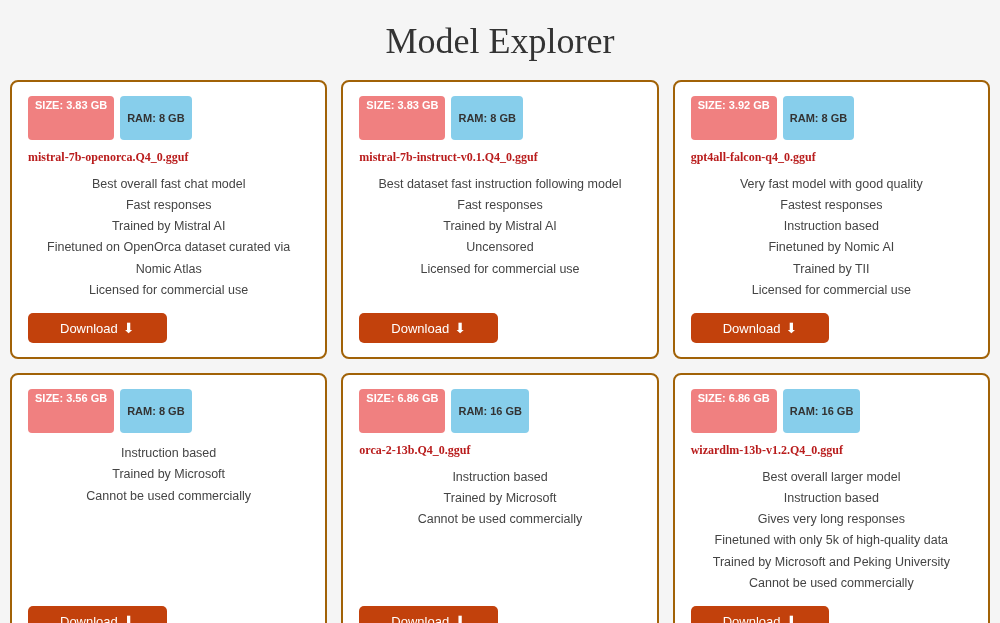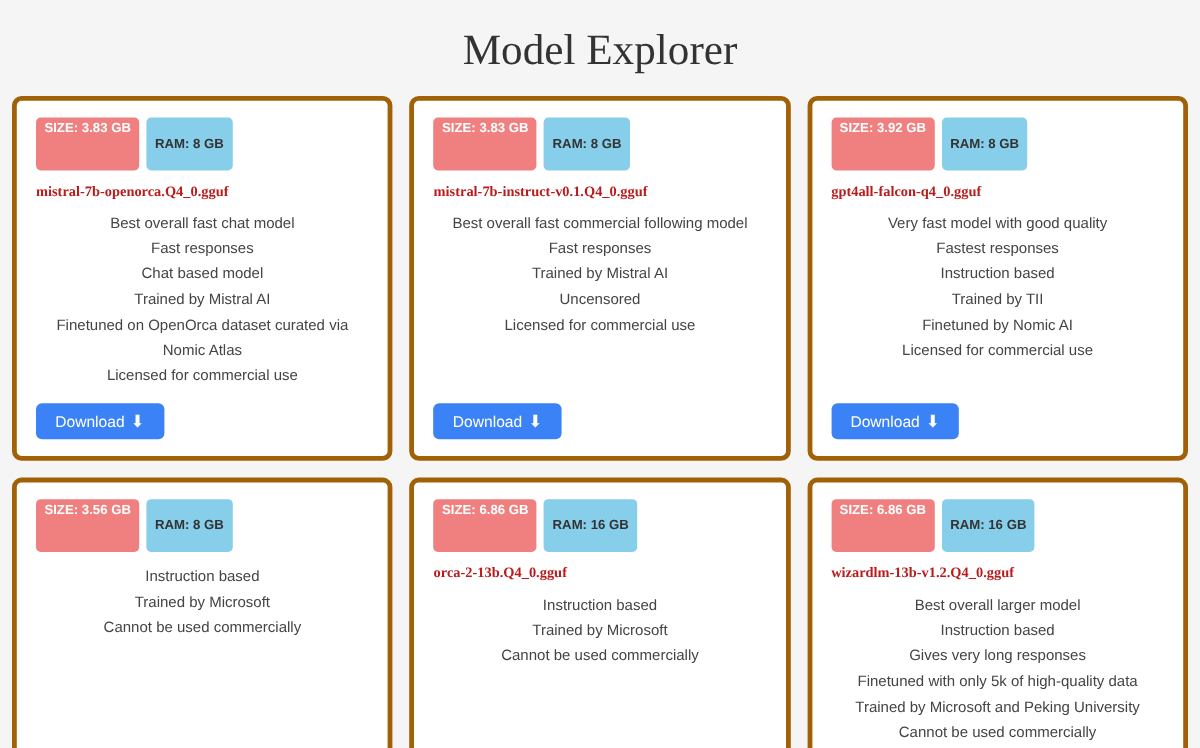--- a/index.html
+++ b/index.html
@@ -20,21 +20,21 @@
     .grid {
       display: grid;
       grid-template-columns: repeat(3, 1fr);
       gap: 14px;
       max-width: 980px;
       margin: 0 auto;
     }
     .card {
       background: #fff;
       border-radius: 8px;
-      border: 4px solid #a16207;
+      border: 2px solid #a16207;
       padding: 14px 16px 14px 16px;
       display: flex;
       flex-direction: column;
       min-height: 220px;
     }
     .badges {
       display: flex;
       gap: 6px;
       margin-bottom: 10px;
     }
@@ -69,25 +69,25 @@
       flex-grow: 1;
     }
     .card-desc p {
       margin: 0;
       text-align: center;
     }
     .download-btn {
       display: inline-flex;
       align-items: center;
       gap: 5px;
-      background: #3b82f6;
+      background: #c2410c;
       color: #fff;
       border: none;
       border-radius: 5px;
-      padding: 7px 16px;
+      padding: 7px 32px;
       font-size: 13px;
       cursor: pointer;
       margin-top: 12px;
       width: fit-content;
     }
     .download-arrow {
       font-size: 14px;
     }
     .container {
       position: relative;
@@ -101,54 +101,53 @@
   <div class="grid" id="grid-container">
   <div class="card">
         <div class="badges">
           <span class="badge-size">SIZE: 3.83 GB</span>
           <span class="badge-ram">RAM: 8 GB</span>
         </div>
         <div class="card-title">mistral-7b-openorca.Q4_0.gguf</div>
         <div class="card-desc">
           <p>Best overall fast chat model</p>
           <p>Fast responses</p>
-          <p>Chat based model</p>
           <p>Trained by Mistral AI</p>
           <p>Finetuned on OpenOrca dataset curated via Nomic Atlas</p>
           <p>Licensed for commercial use</p>
         </div>
         <button class="download-btn">Download <span class="download-arrow">⬇</span></button>
       </div>
       <div class="card">
         <div class="badges">
           <span class="badge-size">SIZE: 3.83 GB</span>
           <span class="badge-ram">RAM: 8 GB</span>
         </div>
         <div class="card-title">mistral-7b-instruct-v0.1.Q4_0.gguf</div>
         <div class="card-desc">
-          <p>Best overall fast commercial following model</p>
+          <p>Best dataset fast instruction following model</p>
           <p>Fast responses</p>
           <p>Trained by Mistral AI</p>
           <p>Uncensored</p>
           <p>Licensed for commercial use</p>
         </div>
         <button class="download-btn">Download <span class="download-arrow">⬇</span></button>
       </div>
       <div class="card">
         <div class="badges">
           <span class="badge-size">SIZE: 3.92 GB</span>
           <span class="badge-ram">RAM: 8 GB</span>
         </div>
         <div class="card-title">gpt4all-falcon-q4_0.gguf</div>
         <div class="card-desc">
           <p>Very fast model with good quality</p>
           <p>Fastest responses</p>
           <p>Instruction based</p>
+          <p>Finetuned by Nomic AI</p>
           <p>Trained by TII</p>
-          <p>Finetuned by Nomic AI</p>
           <p>Licensed for commercial use</p>
         </div>
         <button class="download-btn">Download <span class="download-arrow">⬇</span></button>
       </div>
       <div class="card">
         <div class="badges">
           <span class="badge-size">SIZE: 3.56 GB</span>
           <span class="badge-ram">RAM: 8 GB</span>
         </div>
         <div class="card-desc">

